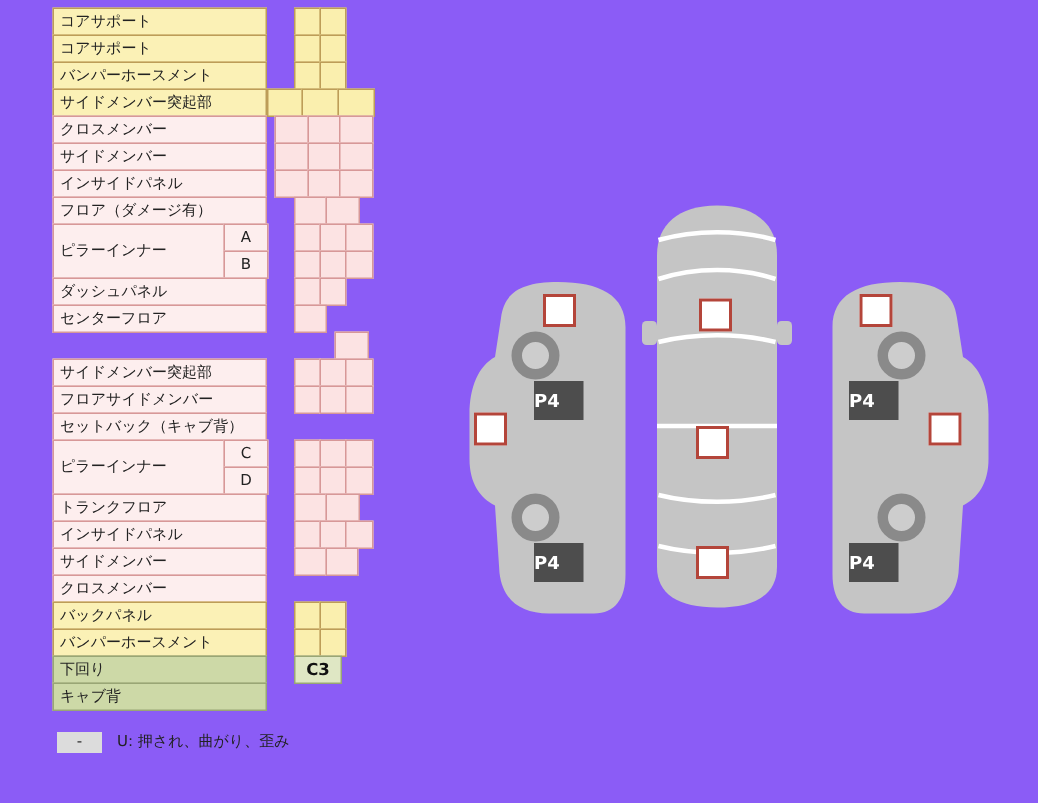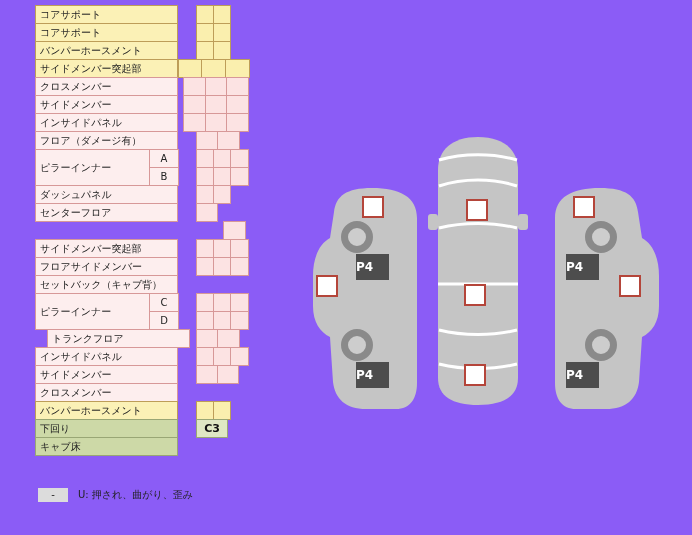--- a/index.html
+++ b/index.html
@@ -119,49 +119,54 @@
         <div class="psub" style="left: 114px; top: 0px; width: 30px; height: 19px; line-height: 17px; background: rgb(253, 238, 238); border-color: rgb(215, 152, 152);">C</div>
         <div class="pcell" style="left: 161px; top: 0px; width: 18px; height: 19px; line-height: 17px; background: rgb(252, 227, 227); border-color: rgb(215, 152, 152);"></div>
         <div class="pcell" style="left: 178px; top: 0px; width: 18px; height: 19px; line-height: 17px; background: rgb(252, 227, 227); border-color: rgb(215, 152, 152);"></div>
         <div class="pcell" style="left: 195px; top: 0px; width: 19px; height: 19px; line-height: 17px; background: rgb(252, 227, 227); border-color: rgb(215, 152, 152);"></div>
         <div class="psub" style="left: 114px; top: 18px; width: 30px; height: 19px; line-height: 17px; background: rgb(253, 238, 238); border-color: rgb(215, 152, 152);">D</div>
         <div class="pcell" style="left: 161px; top: 18px; width: 18px; height: 19px; line-height: 17px; background: rgb(252, 227, 227); border-color: rgb(215, 152, 152);"></div>
         <div class="pcell" style="left: 178px; top: 18px; width: 18px; height: 19px; line-height: 17px; background: rgb(252, 227, 227); border-color: rgb(215, 152, 152);"></div>
         <div class="pcell" style="left: 195px; top: 18px; width: 19px; height: 19px; line-height: 17px; background: rgb(252, 227, 227); border-color: rgb(215, 152, 152);"></div>
       </div>
       <div class="prow" style="height: 19px; margin-top: -1px;">
-        <div class="plabel" style="width: 143px; height: 19px; line-height: 17px; background: rgb(253, 238, 238); border-color: rgb(215, 152, 152); margin-left: 12px;">トランクフロア</div>
+        <div class="plabel" style="width: 143px; height: 19px; line-height: 17px; background: rgb(253, 238, 238); border-color: rgb(215, 152, 152);">トランクフロア</div>
         <div class="pcell" style="left: 161px; top: 0px; width: 22px; height: 19px; line-height: 17px; background: rgb(252, 227, 227); border-color: rgb(215, 152, 152);"></div>
         <div class="pcell" style="left: 182px; top: 0px; width: 23px; height: 19px; line-height: 17px; background: rgb(252, 227, 227); border-color: rgb(215, 152, 152);"></div>
       </div>
       <div class="prow" style="height: 19px; margin-top: -1px;">
         <div class="plabel" style="width: 143px; height: 19px; line-height: 17px; background: rgb(253, 238, 238); border-color: rgb(215, 152, 152);">インサイドパネル</div>
         <div class="pcell" style="left: 161px; top: 0px; width: 18px; height: 19px; line-height: 17px; background: rgb(252, 227, 227); border-color: rgb(215, 152, 152);"></div>
         <div class="pcell" style="left: 178px; top: 0px; width: 18px; height: 19px; line-height: 17px; background: rgb(252, 227, 227); border-color: rgb(215, 152, 152);"></div>
         <div class="pcell" style="left: 195px; top: 0px; width: 19px; height: 19px; line-height: 17px; background: rgb(252, 227, 227); border-color: rgb(215, 152, 152);"></div>
       </div>
       <div class="prow" style="height: 19px; margin-top: -1px;">
         <div class="plabel" style="width: 143px; height: 19px; line-height: 17px; background: rgb(253, 238, 238); border-color: rgb(215, 152, 152);">サイドメンバー</div>
         <div class="pcell" style="left: 161px; top: 0px; width: 22px; height: 19px; line-height: 17px; background: rgb(252, 227, 227); border-color: rgb(215, 152, 152);"></div>
         <div class="pcell" style="left: 182px; top: 0px; width: 22px; height: 19px; line-height: 17px; background: rgb(252, 227, 227); border-color: rgb(215, 152, 152);"></div>
       </div>
       <div class="prow" style="height: 19px; margin-top: -1px;">
         <div class="plabel" style="width: 143px; height: 19px; line-height: 17px; background: rgb(253, 238, 238); border-color: rgb(215, 152, 152);">クロスメンバー</div>
+      </div>
+      <div class="prow" style="height: 19px; margin-top: -1px;">
+        <div class="plabel" style="width: 143px; height: 19px; line-height: 17px; background: rgb(251, 241, 182); border-color: rgb(189, 157, 88);">バックパネル</div>
+        <div class="pcell" style="left: 161px; top: 0px; width: 18px; height: 19px; line-height: 17px; background: rgb(250, 239, 174); border-color: rgb(189, 157, 88);"></div>
+        <div class="pcell" style="left: 178px; top: 0px; width: 18px; height: 19px; line-height: 17px; background: rgb(250, 239, 174); border-color: rgb(189, 157, 88);"></div>
       </div>
       <div class="prow" style="height: 19px; margin-top: -1px;">
         <div class="plabel" style="width: 143px; height: 19px; line-height: 17px; background: rgb(251, 241, 182); border-color: rgb(189, 157, 88);">バンパーホースメント</div>
         <div class="pcell" style="left: 161px; top: 0px; width: 18px; height: 19px; line-height: 17px; background: rgb(250, 239, 174); border-color: rgb(189, 157, 88);"></div>
         <div class="pcell" style="left: 178px; top: 0px; width: 18px; height: 19px; line-height: 17px; background: rgb(250, 239, 174); border-color: rgb(189, 157, 88);"></div>
       </div>
       <div class="prow" style="height: 19px; margin-top: -1px;">
         <div class="plabel" style="width: 143px; height: 19px; line-height: 17px; background: rgb(205, 217, 167); border-color: rgb(153, 166, 117);">下回り</div>
         <div class="pcell" style="left: 161px; top: 0px; width: 32px; height: 19px; line-height: 17px; background: rgb(223, 231, 196); border-color: rgb(153, 166, 117);">C3</div>
       </div>
       <div class="prow" style="height: 19px; margin-top: -1px;">
-        <div class="plabel" style="width: 143px; height: 19px; line-height: 17px; background: rgb(205, 217, 167); border-color: rgb(153, 166, 117);">キャブ床</div>
+        <div class="plabel" style="width: 143px; height: 19px; line-height: 17px; background: rgb(205, 217, 167); border-color: rgb(153, 166, 117);">キャブ背</div>
       </div>
     </div>
 
   <div class="legend" id="legend">
       <div class="legend-row">
         <span class="legend-key" style="background: rgb(220, 220, 220);">-</span>
         <span class="legend-text">U: 押され、曲がり、歪み</span>
       </div>
     </div>
 

